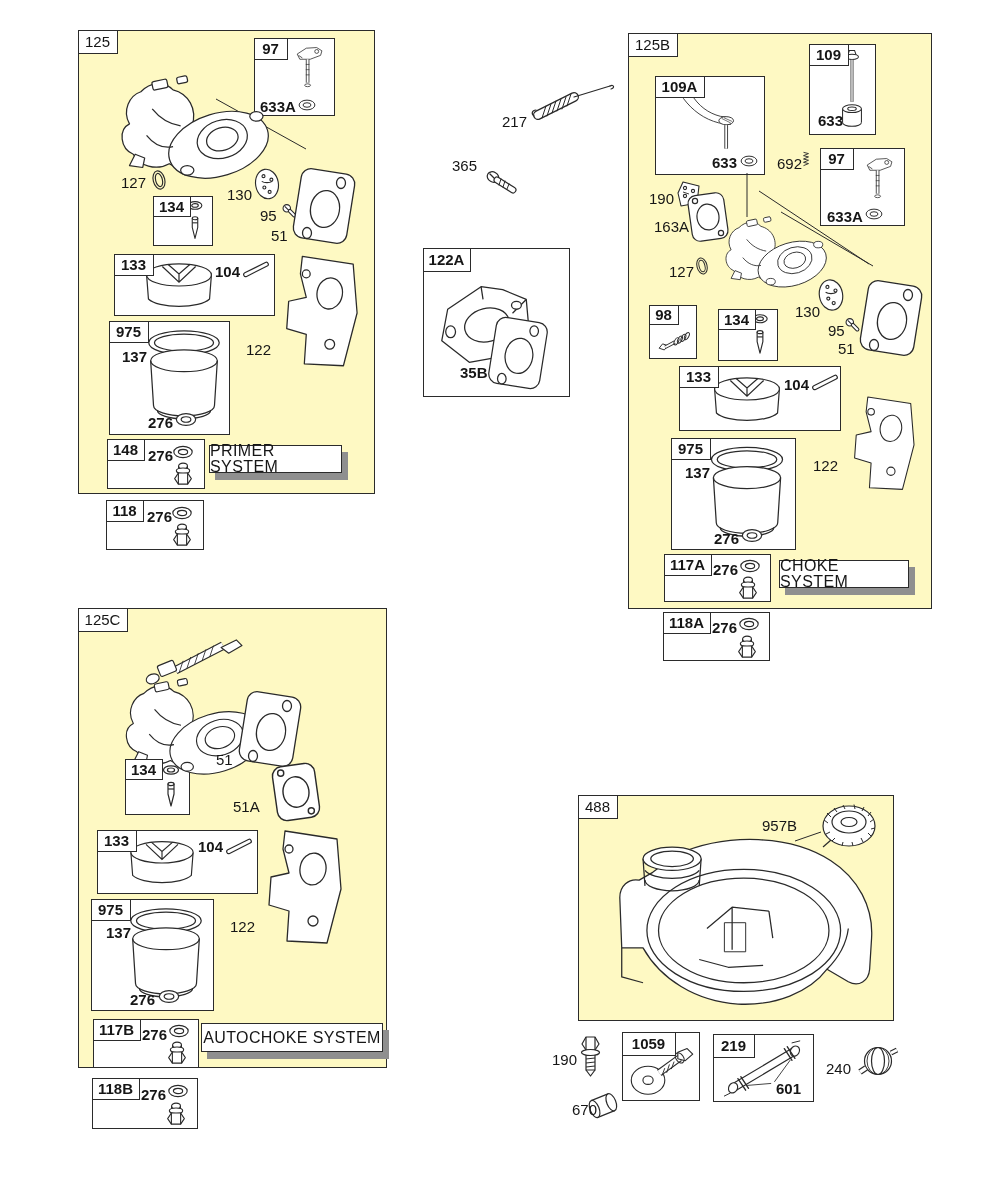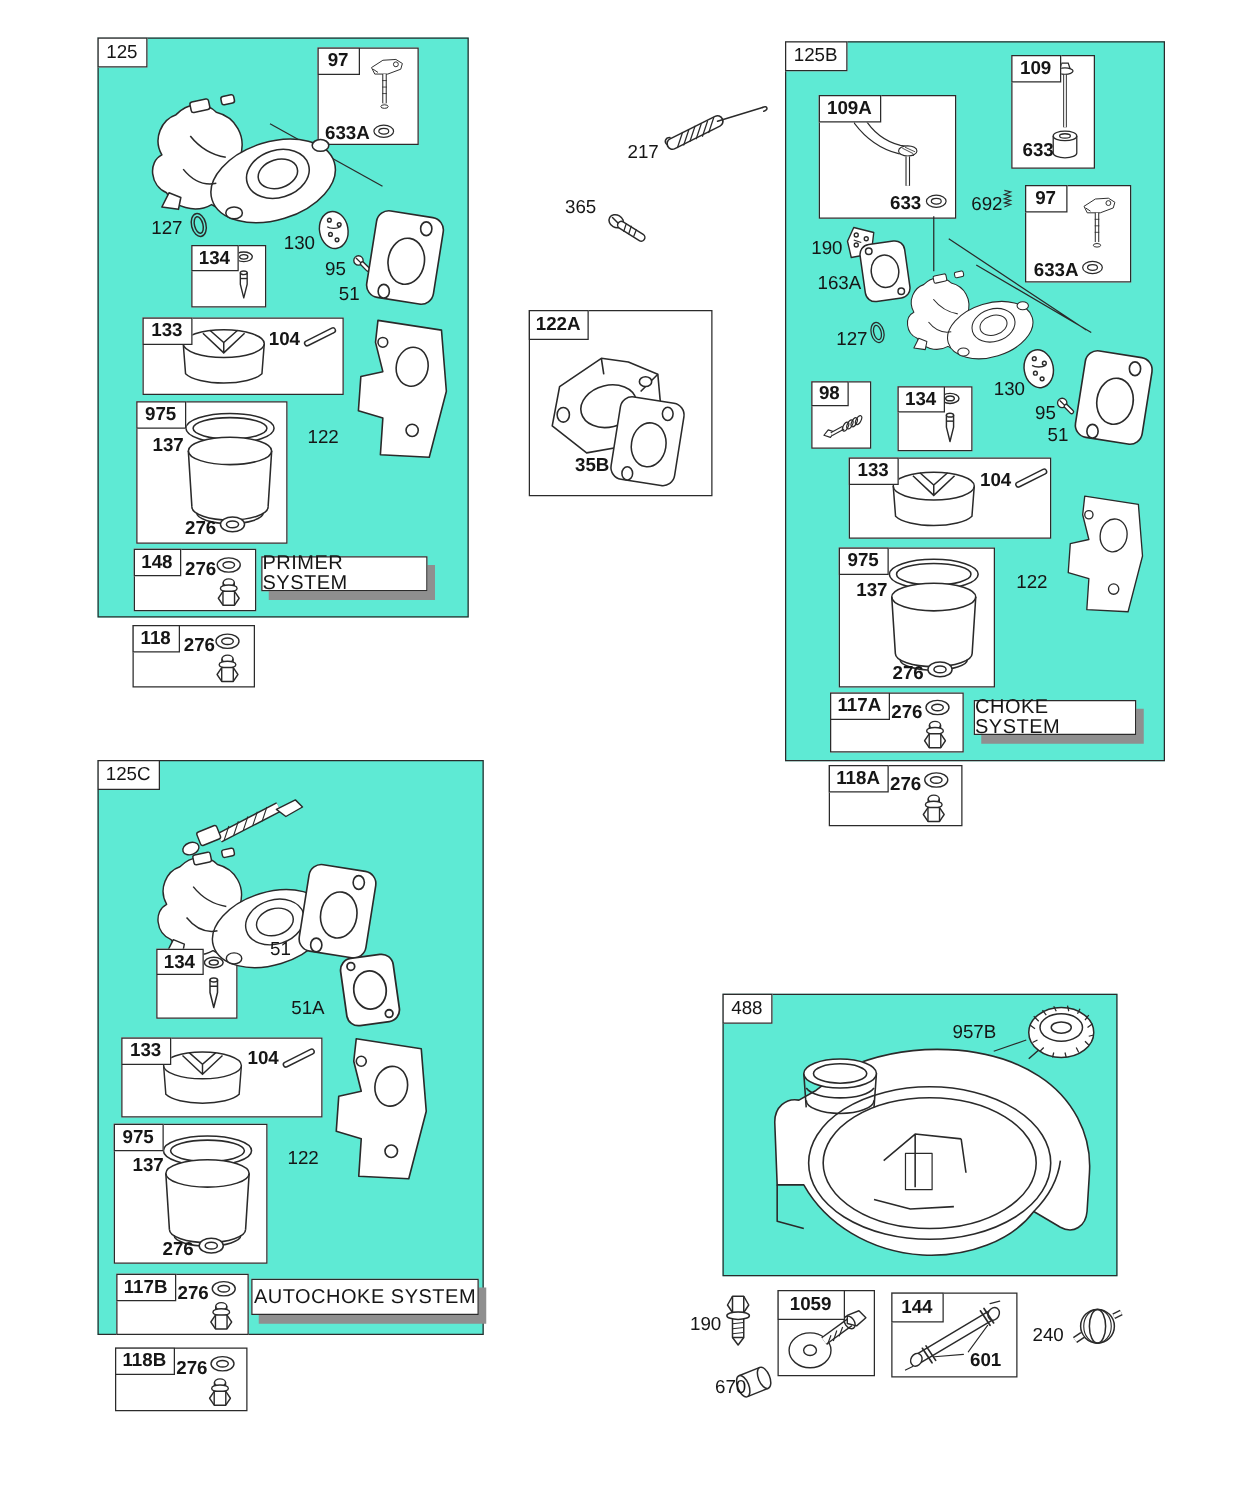--- a/index.html
+++ b/index.html
@@ -1,18 +1,18 @@
 <!DOCTYPE html>
 <html><head>
 <meta charset="utf-8">
 <style>
   html,body{margin:0;padding:0;background:#fff;}
   .stage{position:relative;width:1000px;height:1200px;background:#fff;overflow:hidden;
          font-family:"Liberation Sans",sans-serif;color:#161616;}
-  .gbox{position:absolute;border:1.5px solid #2b2b2b;background:#5eead4;}
+  .gbox{position:absolute;border:1.5px solid #2b2b2b;background:#fef9c3;}
   .ibox{position:absolute;border:1.4px solid #2b2b2b;background:#fff;font-weight:bold;}
   .tag{position:absolute;left:-1.5px;top:-1.5px;border:1.5px solid #2b2b2b;background:#fff;
        display:flex;align-items:center;justify-content:center;font-size:15px;line-height:1;z-index:2;}
   .pn{position:absolute;font-size:15px;line-height:1;white-space:nowrap;z-index:2;}
   .sys{position:absolute;border:1.6px solid #2b2b2b;background:#fff;font-size:16px;letter-spacing:.4px;
        display:flex;align-items:center;justify-content:center;line-height:1;z-index:3;
        box-shadow:6px 7px 0 #8f8f8f;}
   svg.art{position:absolute;overflow:visible;z-index:1;}
   .defs{position:absolute;width:0;height:0;}
 </style>
@@ -619,21 +619,21 @@
     </svg>
 
   <div class="ibox" style="left:622px;top:1032px;width:76px;height:67px">
     <div class="tag" style="width:52px;height:22px">1059</div>
     <svg class="art" style="left:4px;top:10px;width:70px;height:54px" viewBox="0 0 74 58">
         <use href="#s-1059"></use>
       </svg>
   </div>
 
   <div class="ibox" style="left:713px;top:1034px;width:99px;height:66px">
-    <div class="tag" style="width:40px;height:22px">144</div>
+    <div class="tag" style="width:40px;height:22px">219</div>
     <svg class="art" style="left:4px;top:4px;width:92px;height:58px" viewBox="0 0 94 60">
         <use href="#s-hose"></use>
       </svg>
     <div class="pn" style="left:62px;top:46px">601</div>
   </div>
 
   <div class="pn" style="left:826px;top:1061px">240</div>
   <svg class="art" style="left:852px;top:1042px;width:46px;height:42px" viewBox="0 0 46 42">
       <use href="#s-filter240"></use>
     </svg>

